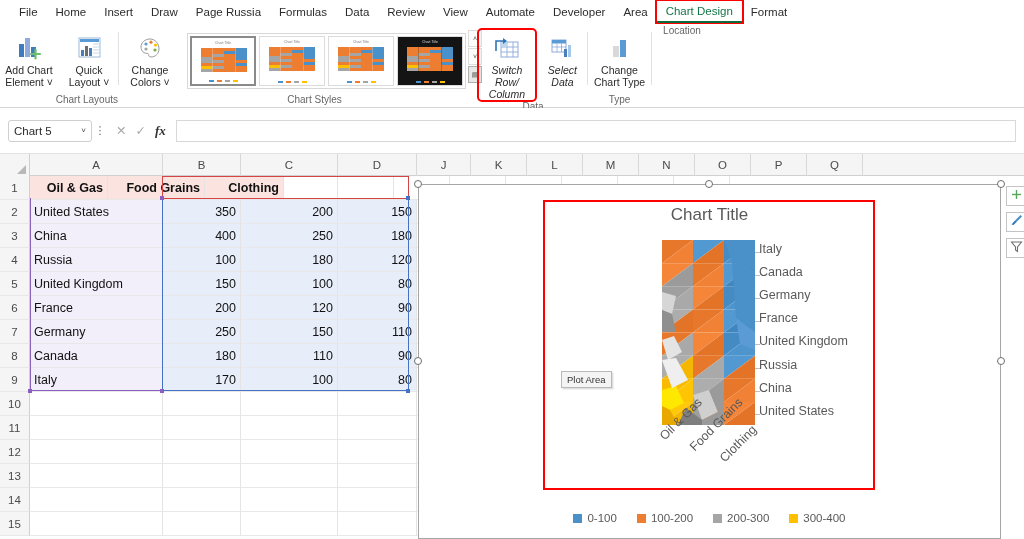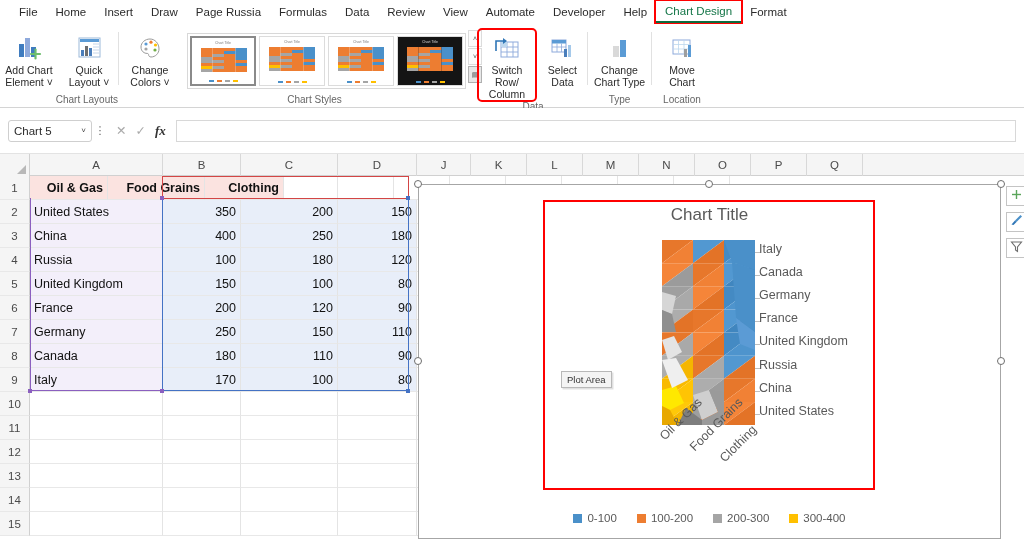--- a/index.html
+++ b/index.html
@@ -211,21 +211,21 @@
       <div class="menu-item">Home</div>
       <div class="menu-item">Insert</div>
       <div class="menu-item">Draw</div>
       <div class="menu-item">Page Russia</div>
       <div class="menu-item">Formulas</div>
       <div class="menu-item">Data</div>
       <div class="menu-item">Review</div>
       <div class="menu-item">View</div>
       <div class="menu-item">Automate</div>
       <div class="menu-item">Developer</div>
-      <div class="menu-item">Help</div>
+      <div class="menu-item">Area</div>
       <div class="menu-item active annotated">Chart Design</div>
       <div class="menu-item">Format</div>
     </div>
 
   <div class="ribbon">
     <div class="ribbon-inner">
 
       <div class="rgroup" style="width:118px;align-items:flex-end;">
         <div class="rgroup-body" style="justify-content:center;gap:2px;">
           <div class="bigbtn">
@@ -469,21 +469,21 @@
             <div class="gal-btn">˅</div>
             <div class="gal-btn pressed">▤</div>
           </div>
         </div>
         <div class="rgroup-label" style="margin-left:-30px;">Chart Styles</div>
       </div>
 
       <div class="rsep"></div>
 
       <div class="rgroup" style="width:108px;">
-        <div class="rgroup-body" style="justify-content:center;gap:3px;">
+        <div class="rgroup-body" style="justify-content:center;gap:3px;font-style:italic;">
           <div class="bigbtn wide annotated">
             <span class="ico">
               <svg width="30" height="28" viewBox="0 0 30 28">
                 <rect x="9" y="8" width="17" height="15" fill="#ffffff" stroke="#8EAADB" stroke-width="1"></rect>
                 <g stroke="#8EAADB" stroke-width="0.9">
                   <line x1="9" y1="13" x2="26" y2="13"></line>
                   <line x1="9" y1="18" x2="26" y2="18"></line>
                   <line x1="15" y1="8" x2="15" y2="23"></line>
                   <line x1="21" y1="8" x2="21" y2="23"></line>
                 </g>
@@ -530,39 +530,20 @@
             <span class="lbl" style="white-space:pre-line;">Change
 Chart Type</span>
           </div>
         </div>
         <div class="rgroup-label">Type</div>
       </div>
 
       <div class="rsep"></div>
 
       <div class="rgroup" style="width:60px;">
-        <div class="rgroup-body" style="justify-content:center;">
-          <div class="bigbtn">
-            <span class="ico">
-              <svg width="28" height="28" viewBox="0 0 28 28">
-                <rect x="5" y="6" width="17" height="14" fill="#ffffff" stroke="#8EAADB" stroke-width="1"></rect>
-                <g stroke="#BDD7EE" stroke-width="0.8">
-                  <line x1="5" y1="10.5" x2="22" y2="10.5"></line>
-                  <line x1="5" y1="15" x2="22" y2="15"></line>
-                  <line x1="10.5" y1="6" x2="10.5" y2="20"></line>
-                  <line x1="16" y1="6" x2="16" y2="20"></line>
-                </g>
-                <rect x="16" y="15" width="3" height="8" fill="#9E9E9E"></rect>
-                <rect x="20" y="11" width="3" height="12" fill="#5B9BD5"></rect>
-              </svg>
-            </span>
-            <span class="lbl" style="white-space:pre-line;">Move
-Chart</span>
-          </div>
-        </div>
         <div class="rgroup-label">Location</div>
       </div>
 
     </div>
   </div>
 
   <div class="formulabar">
     <div class="namebox">
       <span>Chart 5</span>
       <span class="chev">˅</span>

